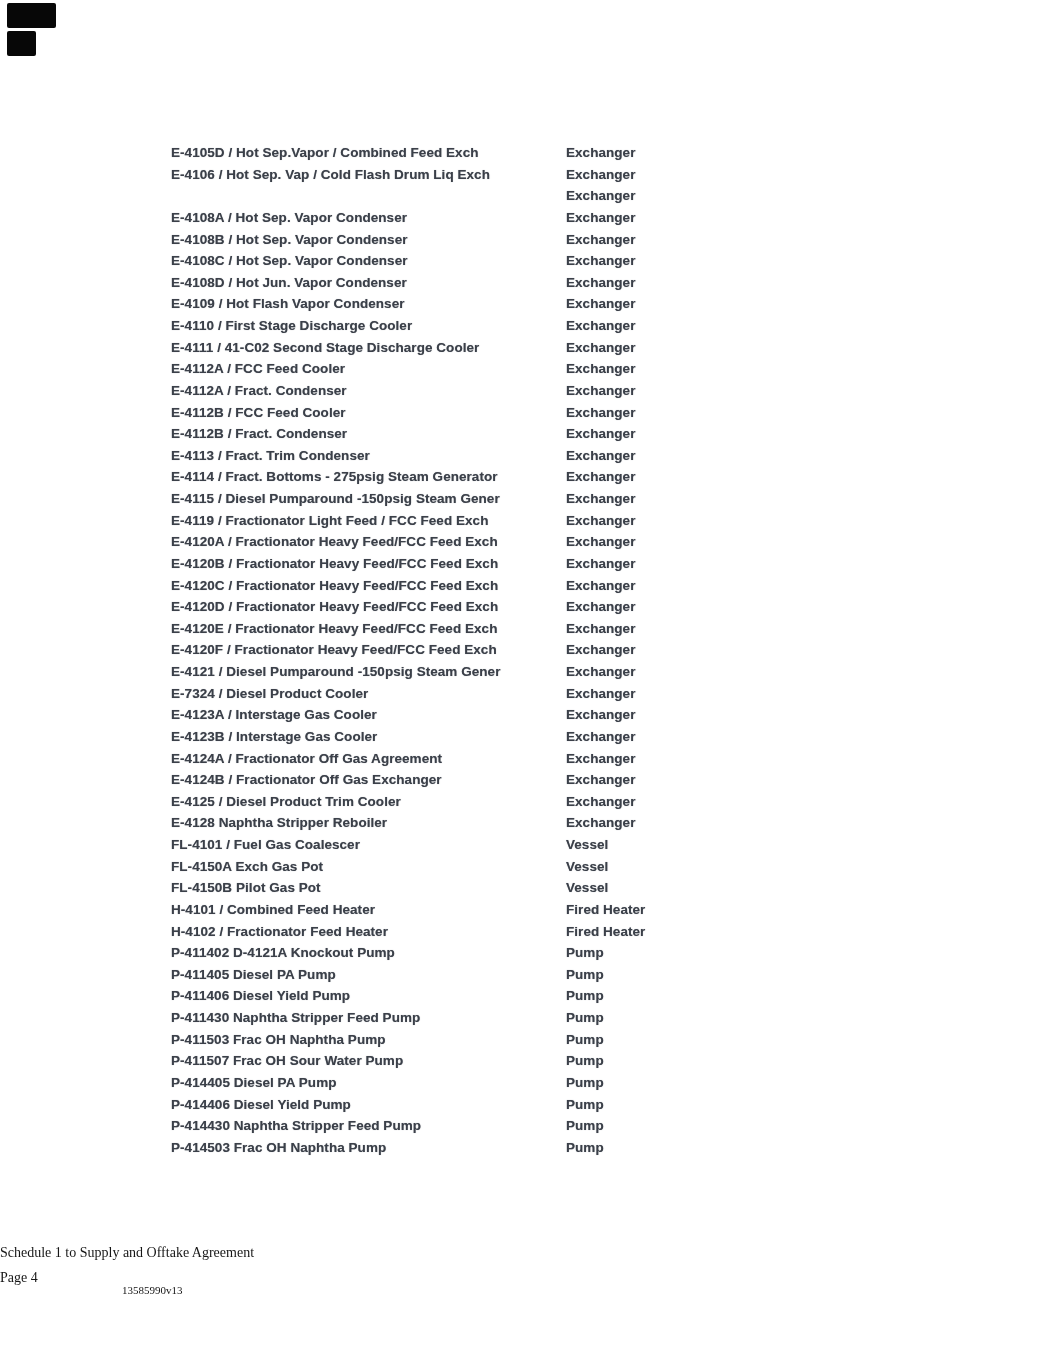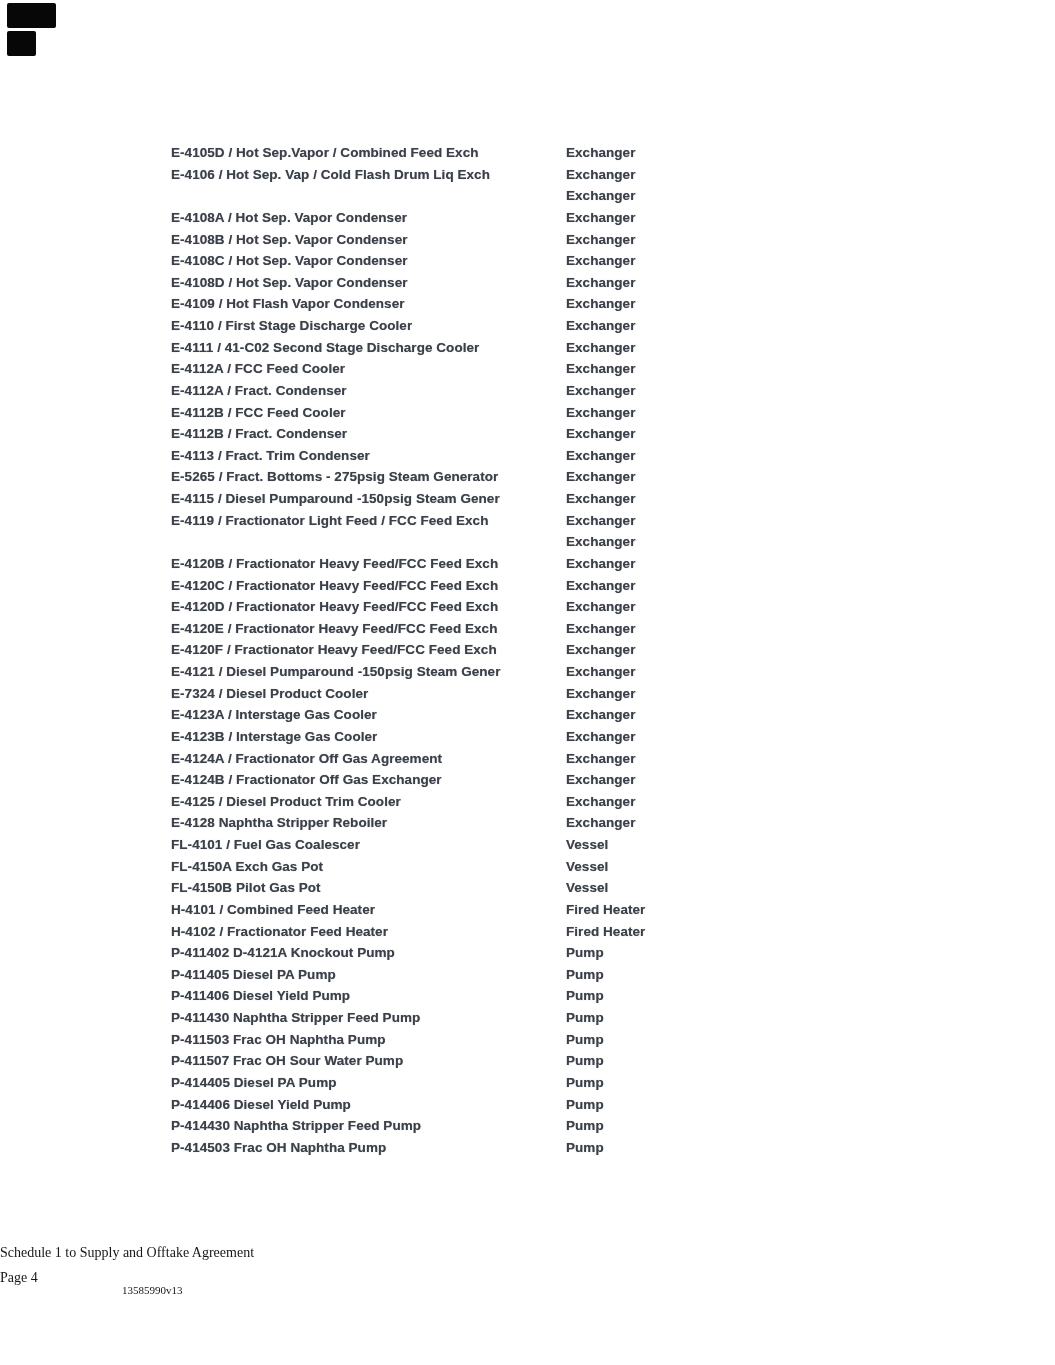--- a/index.html
+++ b/index.html
@@ -96,21 +96,21 @@
       </div>
       <div class="row">
         <span class="name">E-4108B / Hot Sep. Vapor Condenser</span>
         <span class="type">Exchanger</span>
       </div>
       <div class="row">
         <span class="name">E-4108C / Hot Sep. Vapor Condenser</span>
         <span class="type">Exchanger</span>
       </div>
       <div class="row">
-        <span class="name">E-4108D / Hot Sep. Vapor Condenser</span>
+        <span class="name">E-4108D / Hot Jun. Vapor Condenser</span>
         <span class="type">Exchanger</span>
       </div>
       <div class="row">
         <span class="name">E-4109 / Hot Flash Vapor Condenser</span>
         <span class="type">Exchanger</span>
       </div>
       <div class="row">
         <span class="name">E-4110 / First Stage Discharge Cooler</span>
         <span class="type">Exchanger</span>
       </div>
@@ -132,32 +132,33 @@
       </div>
       <div class="row">
         <span class="name">E-4112B / Fract. Condenser</span>
         <span class="type">Exchanger</span>
       </div>
       <div class="row">
         <span class="name">E-4113 / Fract. Trim Condenser</span>
         <span class="type">Exchanger</span>
       </div>
       <div class="row">
-        <span class="name">E-5265 / Fract. Bottoms - 275psig Steam Generator</span>
+        <span class="name">E-4114 / Fract. Bottoms - 275psig Steam Generator</span>
         <span class="type">Exchanger</span>
       </div>
       <div class="row">
         <span class="name">E-4115 / Diesel Pumparound -150psig Steam Gener</span>
         <span class="type">Exchanger</span>
       </div>
       <div class="row">
         <span class="name">E-4119 / Fractionator Light Feed / FCC Feed Exch</span>
         <span class="type">Exchanger</span>
       </div>
       <div class="row">
+        <span class="name">E-4120A / Fractionator Heavy Feed/FCC Feed Exch</span>
         <span class="type">Exchanger</span>
       </div>
       <div class="row">
         <span class="name">E-4120B / Fractionator Heavy Feed/FCC Feed Exch</span>
         <span class="type">Exchanger</span>
       </div>
       <div class="row">
         <span class="name">E-4120C / Fractionator Heavy Feed/FCC Feed Exch</span>
         <span class="type">Exchanger</span>
       </div>

